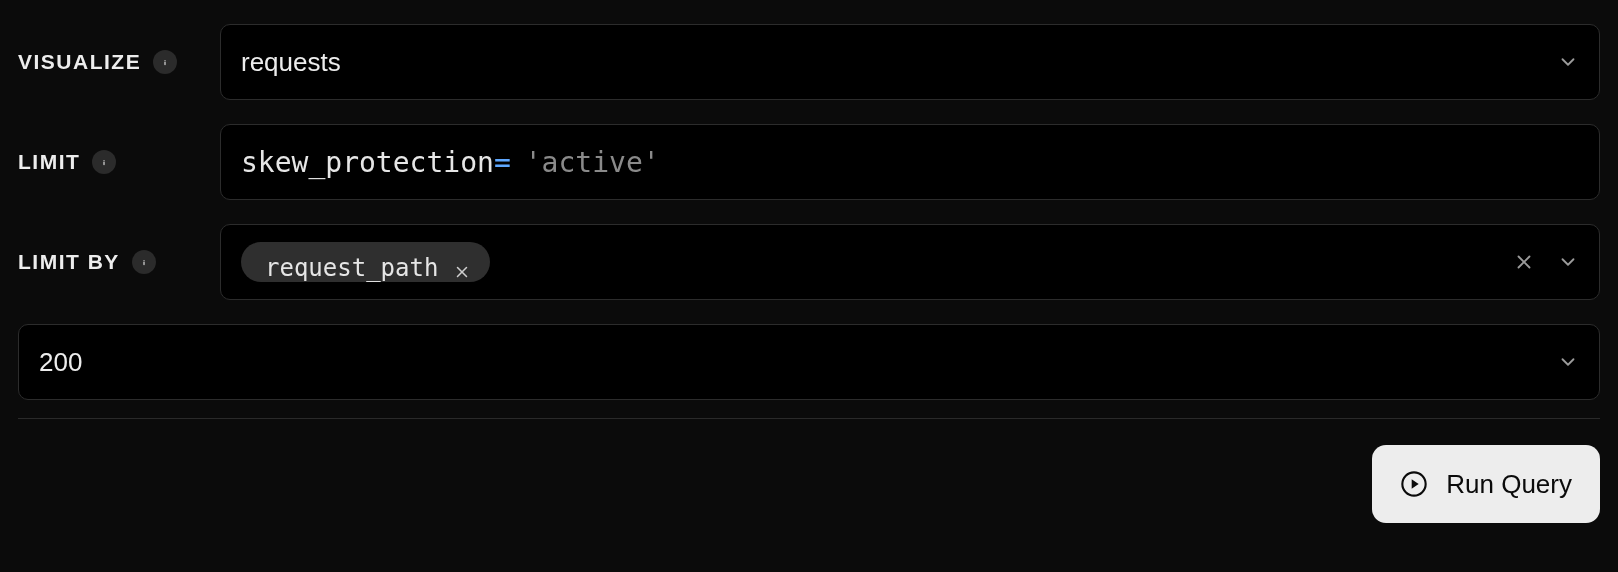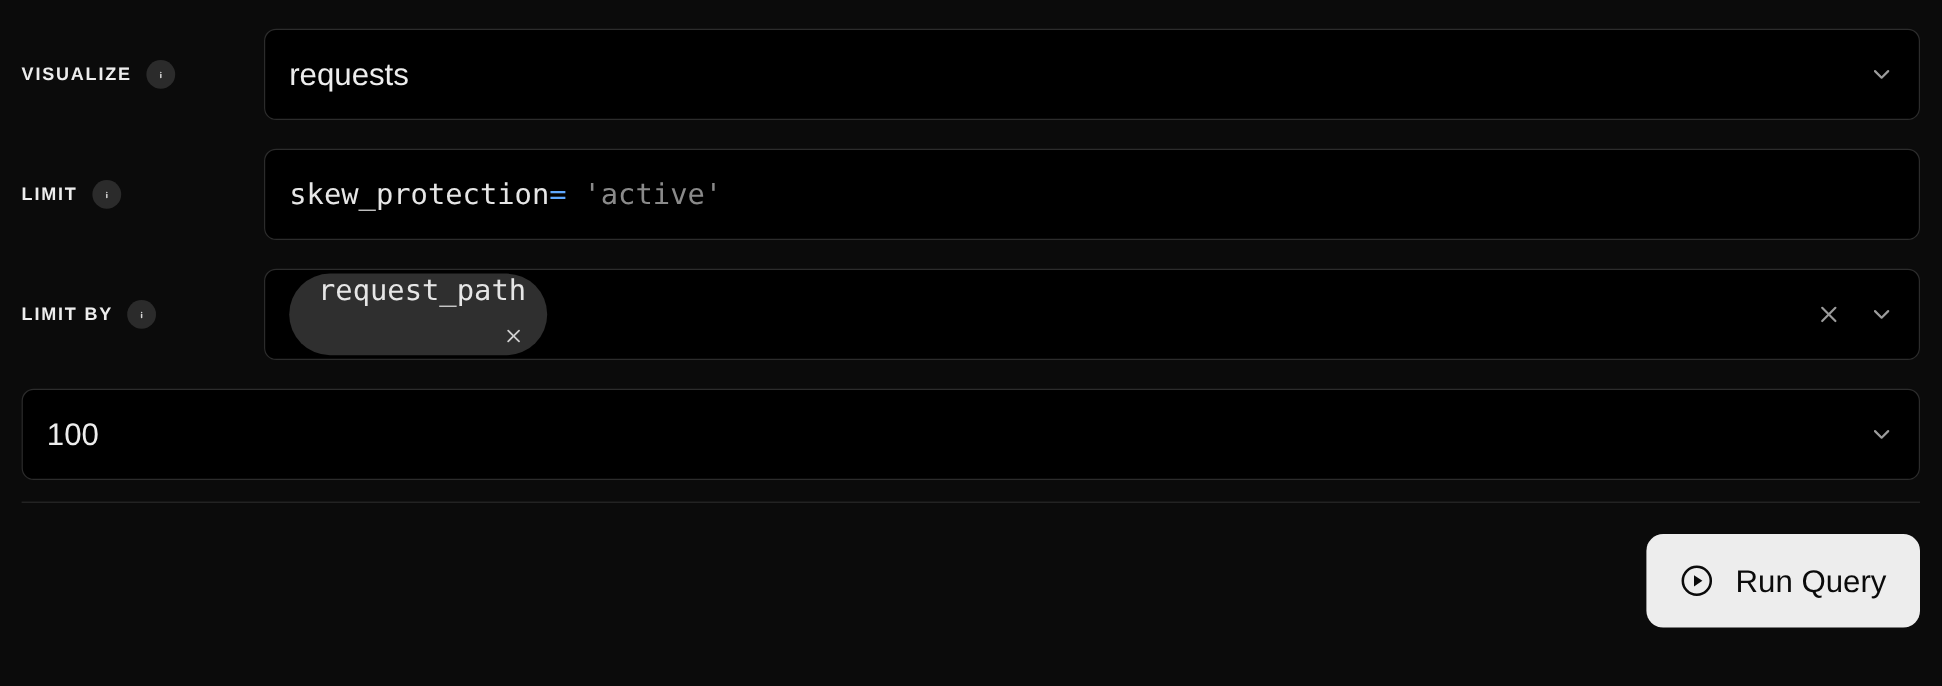--- a/index.html
+++ b/index.html
@@ -21,21 +21,21 @@
     margin-bottom: 24px;
   }
   .label-cell {
     width: 182px;
     display: flex;
     align-items: center;
     gap: 12px;
     flex-shrink: 0;
   }
   .label-text {
-    font-size: 15px;
+    font-size: 21px;
     font-weight: 700;
     letter-spacing: 1.5px;
     color: #ededed;
   }
   .info-badge {
     width: 24px;
     height: 24px;
     border-radius: 50%;
     background: #2b2b2b;
     display: flex;
@@ -71,41 +71,40 @@
     height: 22px;
     color: #9b9b9b;
     flex-shrink: 0;
     display: flex;
     align-items: center;
     justify-content: center;
   }
   .chevron svg, .xicon svg { width: 22px; height: 22px; display: block; }
   .code-where {
     font-family: ui-monospace, SFMono-Regular, Menlo, Consolas, monospace;
-    font-size: 24px;
+    font-size: 28px;
     display: flex;
     align-items: center;
     gap: 0;
     white-space: pre;
   }
   .tok-ident { color: #e6e6e6; }
   .tok-op    { color: #5fa8ff; }
   .tok-str   { color: #8a8a8a; margin-left: 14px; }
   .chip {
     background: #2f2f2f;
     border-radius: 999px;
-    height: 68px;
+    height: 40px;
     padding: 0 18px 0 24px;
     display: inline-flex;
     align-items: flex-end;
     gap: 14px;
     font-family: ui-monospace, SFMono-Regular, Menlo, Consolas, monospace;
     font-size: 24px;
     color: #e6e6e6;
-    flex-direction: column;
   }
   .chip .chip-x {
     width: 20px; height: 20px; color: #cfcfcf;
     display:flex; align-items:center; justify-content:center;
   }
   .chip .chip-x svg { width:18px; height:18px; display:block; }
   .right-icons { display:flex; align-items:center; gap:22px; }
   .divider {
     height: 1px;
     background: #2a2a2a;
@@ -205,21 +204,21 @@
           <svg viewBox="0 0 24 24" fill="none" stroke="currentColor" stroke-width="2" stroke-linecap="round" stroke-linejoin="round">
               <polyline points="6 9 12 15 18 9"></polyline>
             </svg>
         </span>
       </span>
     </div>
   </div>
 
   <div class="row" style="margin-bottom:18px">
     <div class="field select">
-      <span class="value">100</span>
+      <span class="value">200</span>
       <span class="chevron">
         <svg viewBox="0 0 24 24" fill="none" stroke="currentColor" stroke-width="2" stroke-linecap="round" stroke-linejoin="round">
             <polyline points="6 9 12 15 18 9"></polyline>
           </svg>
       </span>
     </div>
   </div>
 
   <div class="divider"></div>
 </div>

